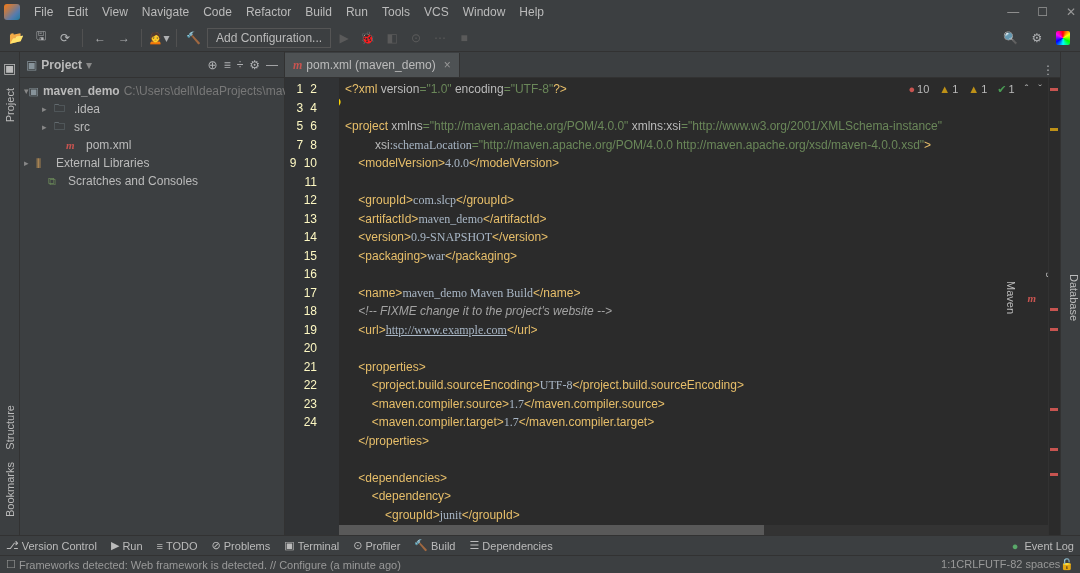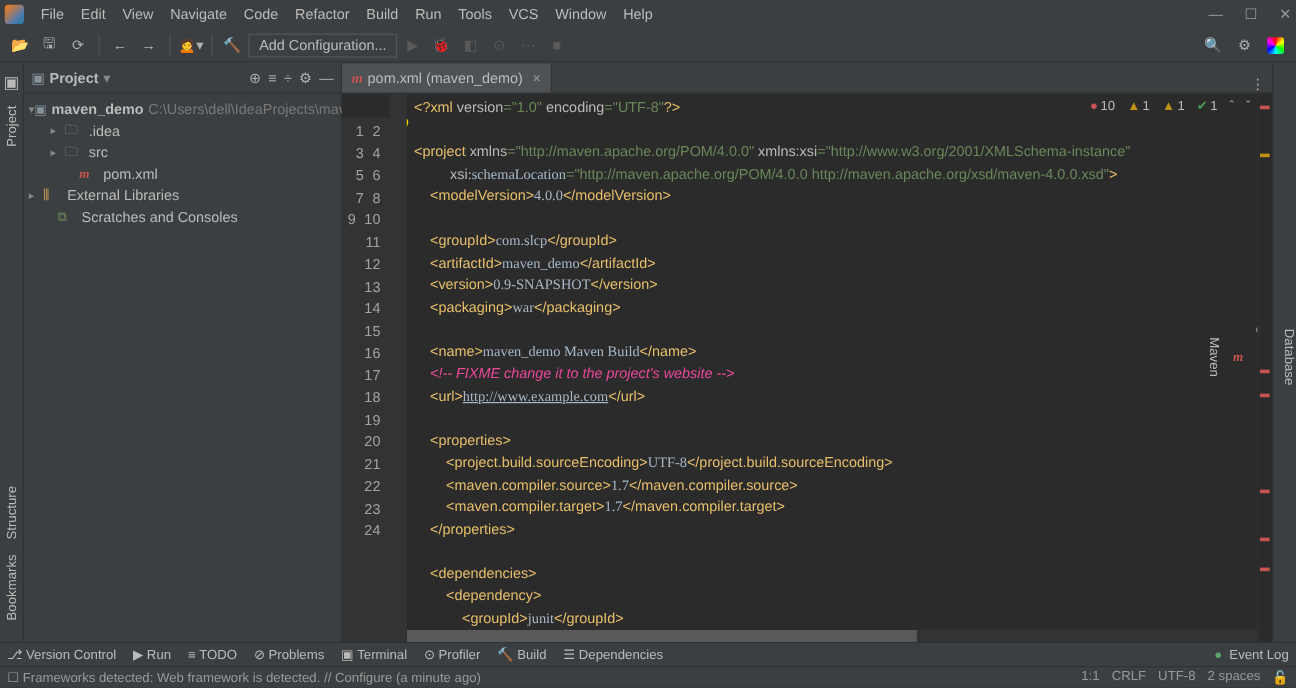--- a/index.html
+++ b/index.html
@@ -30,41 +30,41 @@
 .tree-row { display: flex; align-items: center; height: 18px; padding-left: 6px; cursor: default; }
 .tree-row .arrow { width: 12px; color: #888; font-size: 9px; }
 .tree-row .ticon { width: 16px; margin-right: 4px; font-size: 11px; }
 .tree-row .dim { color: #787878; margin-left: 4px; }
 .editor-area { flex: 1; display: flex; flex-direction: column; background: #2b2b2b; min-width: 0; }
 .tabbar { height: 26px; background: #3c3f41; display: flex; align-items: flex-end; border-bottom: 1px solid #323232; }
 .tab { height: 24px; background: #4e5254; padding: 0 8px; display: flex; align-items: center; gap: 4px; font-size: 12px; border-right: 1px solid #323232; }
 .tab .close { color: #999; margin-left: 4px; }
 .tabbar .tabicons { margin-left: auto; padding-right: 6px; color: #afb1b3; }
 .editor-body { flex: 1; display: flex; overflow: hidden; position: relative; }
-.gutter { width: 40px; background: #313335; color: #a3a3a3; text-align: right; padding: 2px 8px 2px 0; font-family: Consolas, monospace; font-size: 12px; line-height: 18.5px; margin-top: 20px; }
+.gutter { width: 40px; background: #313335; color: #fef9c3; text-align: right; padding: 2px 8px 2px 0; font-family: Consolas, monospace; font-size: 12px; line-height: 18.5px; }
 .code { flex: 1; padding: 2px 6px; font-family: Consolas, monospace; font-size: 12px; line-height: 18.5px; white-space: pre; overflow: hidden; position: relative; }
 .fold-col { width: 14px; background: #313335; }
 .t { color: #e8bf6a; } 
 .a { color: #bababa; } 
 .s { color: #6a8759; } 
-.c { color: #ec4899; font-style: italic; } 
+.c { color: #a3a3a3; font-style: italic; } 
 .x { color: #a9b7c6; font-family: Liberation Serif, serif; }
 .bulb { position: absolute; left: -12px; top: 18px; color: #f2c94c; font-size: 14px; }
 .status-row { position: absolute; top: 2px; right: 6px; display: flex; gap: 10px; font-size: 11px; align-items: center; }
 .status-row .err::before { content: "●"; color: #c75450; margin-right: 2px; }
 .status-row .warn::before { content: "▲"; color: #be9117; margin-right: 2px; }
 .status-row .ok::before { content: "✔"; color: #499c54; margin-right: 2px; }
 .err-stripe { width: 12px; background: #2b2b2b; border-left: 1px solid #323232; position: relative; }
 .err-stripe div { position: absolute; right: 2px; width: 8px; height: 3px; }
 .bottom-tabs { height: 20px; background: #3c3f41; border-top: 1px solid #323232; display: flex; align-items: center; padding: 0 6px; gap: 14px; font-size: 11px; }
 .bottom-tabs span { display: inline-flex; align-items: center; gap: 3px; cursor: default; }
 .bottom-tabs .evlog { margin-left: auto; }
 .bottom-tabs .evlog::before { content: "●"; color: #59a869; margin-right: 3px; }
 .statusbar { height: 18px; background: #3c3f41; border-top: 1px solid #323232; display: flex; align-items: center; padding: 0 6px; font-size: 11px; color: #999; }
-.statusbar .right { margin-left: auto; display: flex; gap: 10px; }
+.statusbar .right { margin-left: auto; display: flex; }
 .folder-ic { color: #87939a; }
 .m-ic { color: #c75450; font-weight: bold; font-style: italic; font-family: serif; }
 .hscroll { position: absolute; bottom: 0; left: 0; right: 0; height: 10px; background: rgba(100,100,100,.15); }
 .hscroll div { height: 100%; width: 60%; background: rgba(160,160,160,.35); }
 .green-run { color: #59a869; }
 .colorbox { width: 14px; height: 14px; background: conic-gradient(#f00,#ff0,#0f0,#0ff,#00f,#f0f,#f00); border-radius: 2px; }
 </style>
 </head>
 <body>
 

